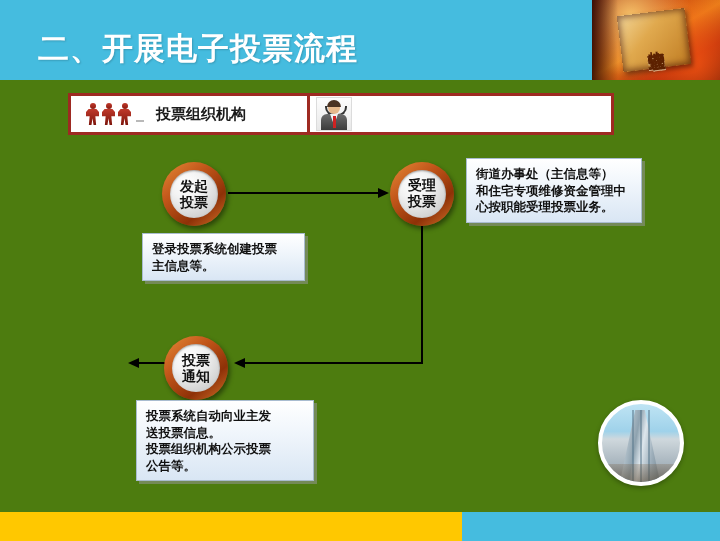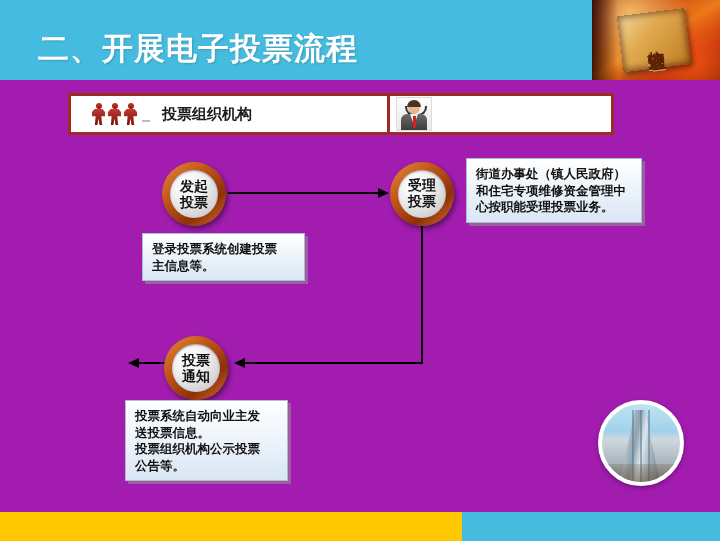--- a/index.html
+++ b/index.html
@@ -3,21 +3,21 @@
 <meta charset="utf-8">
 <style>
   html,body{margin:0;padding:0;}
   body{
     width:720px;height:541px;
     background:#ffffff;
     font-family:"Liberation Sans","DejaVu Sans",sans-serif;
     overflow:hidden;
     position:relative;
   }
-  .slide{position:absolute;inset:0;background:#a21caf;}
+  .slide{position:absolute;inset:0;background:#4d7c0f;}
 
   
   .top-banner{
     position:absolute;left:0;top:0;width:720px;height:80px;
     background:#45bcdf;
   }
   .slide-title{
     position:absolute;left:38px;top:28px;
     font-size:31px;font-weight:bold;color:#ffffff;
     letter-spacing:1px;
@@ -51,21 +51,21 @@
     background:linear-gradient(90deg,rgba(40,4,0,.85),rgba(40,4,0,0));
   }
 
   
   .legend-box{
     position:absolute;left:68px;top:93px;width:546px;height:42px;
     border:3px solid #9e2a22;background:#ffffff;
     box-sizing:border-box;display:flex;align-items:center;
   }
   .legend-cell{display:flex;align-items:center;height:100%;}
-  .legend-cell.left{width:316px;padding-left:21px;box-sizing:border-box;}
+  .legend-cell.left{width:236px;padding-left:15px;box-sizing:border-box;}
   .legend-sep{width:3px;height:100%;background:#9e2a22;}
   .legend-cell.right{flex:1;padding-left:6px;box-sizing:border-box;}
   .legend-label{
     font-size:15px;font-weight:bold;color:#1a1a1a;margin-left:12px;white-space:nowrap;
   }
   .legend-label.r{margin-left:10px;}
   .people-icons{display:flex;align-items:flex-end;gap:3px;}
   .person{position:relative;width:13px;height:22px;}
   .person .head{
     position:absolute;left:3.5px;top:0;width:6px;height:6px;border-radius:50%;
@@ -121,21 +121,21 @@
     background:linear-gradient(180deg,#ffffff 0%,#f2f7fc 35%,#d9e6f4 100%);
     border:1px solid #a9bcd0;
     box-shadow:3px 3px 0 rgba(150,150,150,.55);
     padding:7px 8px 6px 9px;
     font-size:12.5px;font-weight:bold;color:#111;line-height:1.32;
   }
   .callout p{margin:0;}
 
   #callout-accept{left:466px;top:158px;width:176px;}
   #callout-initiate{left:122px;top:233px;width:163px;margin-left:20px;}
-  #callout-notify{left:125px;top:400px;width:163px;}
+  #callout-notify{left:136px;top:400px;width:178px;}
 
   
   .building{
     position:absolute;left:598px;top:400px;width:78px;height:78px;border-radius:50%;
     background:
       linear-gradient(180deg,#bfe4f4 0%,#9fd2ea 35%,#cfd8dd 45%,#8a9aa6 100%);
     border:4px solid #ffffff;
     box-shadow:0 2px 5px rgba(0,0,0,.3);
     overflow:hidden;
   }
@@ -227,21 +227,21 @@
     </div>
   </div>
   <div class="node" id="node-notify">
     <div class="inner">
       <span>投票</span>
       <span>通知</span>
     </div>
   </div>
 
   <div class="callout" id="callout-accept">
-    <p>街道办事处（镇人民政府）</p>
+    <p>街道办事处（主信息等）</p>
     <p>和住宅专项维修资金管理中</p>
     <p>心按职能受理投票业务。</p>
   </div>
 
   <div class="callout" id="callout-initiate">
     <p>登录投票系统创建投票</p>
     <p>主信息等。</p>
   </div>
 
   <div class="callout" id="callout-notify">

